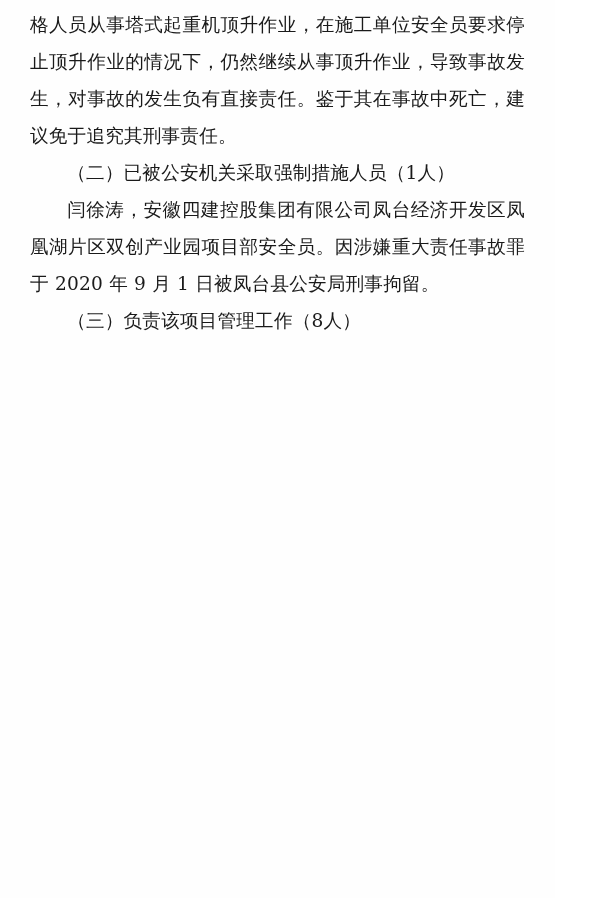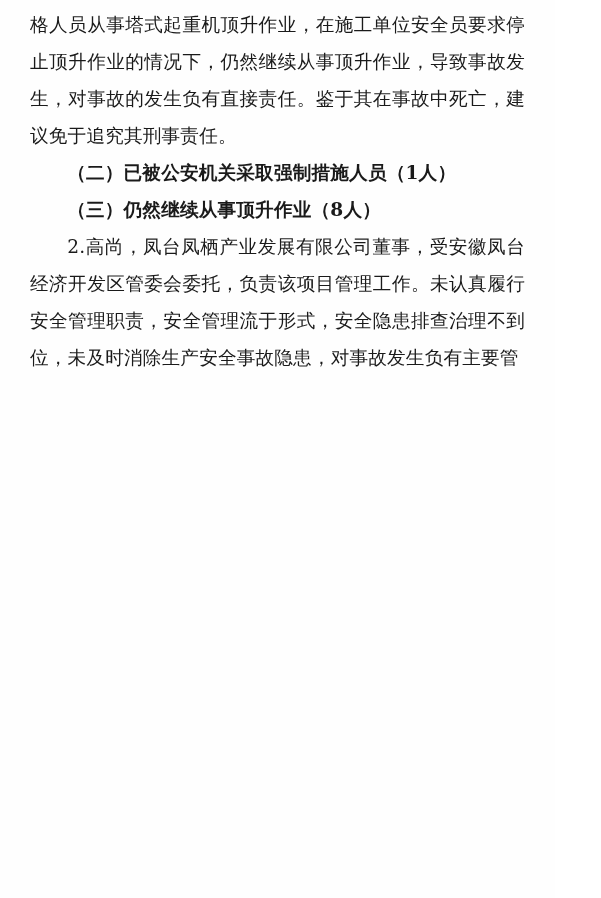--- a/index.html
+++ b/index.html
@@ -30,21 +30,21 @@
     text-justify: inter-ideograph;
     margin: 0;
   }
   .indent2 {
     text-indent: 2em;
   }
   .para {
     margin: 0;
   }
   .heading {
-    font-weight: bold;
+    font-weight: normal;
     text-indent: 2em;
   }
   .sup {
     font-size: 11px;
     vertical-align: super;
     line-height: 0;
   }
   .footnote-wrap {
     position: absolute;
     left: 30px;
@@ -73,20 +73,20 @@
 </style>
 </head>
 <body>
 
 <div class="page">
 
   <p class="body-text para">格人员从事塔式起重机顶升作业，在施工单位安全员要求停止顶升作业的情况下，仍然继续从事顶升作业，导致事故发生，对事故的发生负有直接责任。鉴于其在事故中死亡，建议免于追究其刑事责任。</p>
 
   <p class="body-text para heading">（二）已被公安机关采取强制措施人员（1人）</p>
 
+  <p class="body-text para indent2">闫徐涛，安徽四建控股集团有限公司凤台经济开发区凤凰湖片区双创产业园项目部安全员。因涉嫌重大责任事故罪于 2020 年 9 月 1 日被凤台县公安局刑事拘留。</p>
 
-  <p class="body-text para heading">（三）仍然继续从事顶升作业（8人）</p>
+  <p class="body-text para heading">（三）负责该项目管理工作（8人）</p>
 
 
-  <p class="body-text para indent2">2.高尚，凤台凤栖产业发展有限公司董事，受安徽凤台经济开发区管委会委托，负责该项目管理工作。未认真履行安全管理职责，安全管理流于形式，安全隐患排查治理不到位，未及时消除生产安全事故隐患，对事故发生负有主要管</p>
 
 
 </div>
 
 </body></html>

